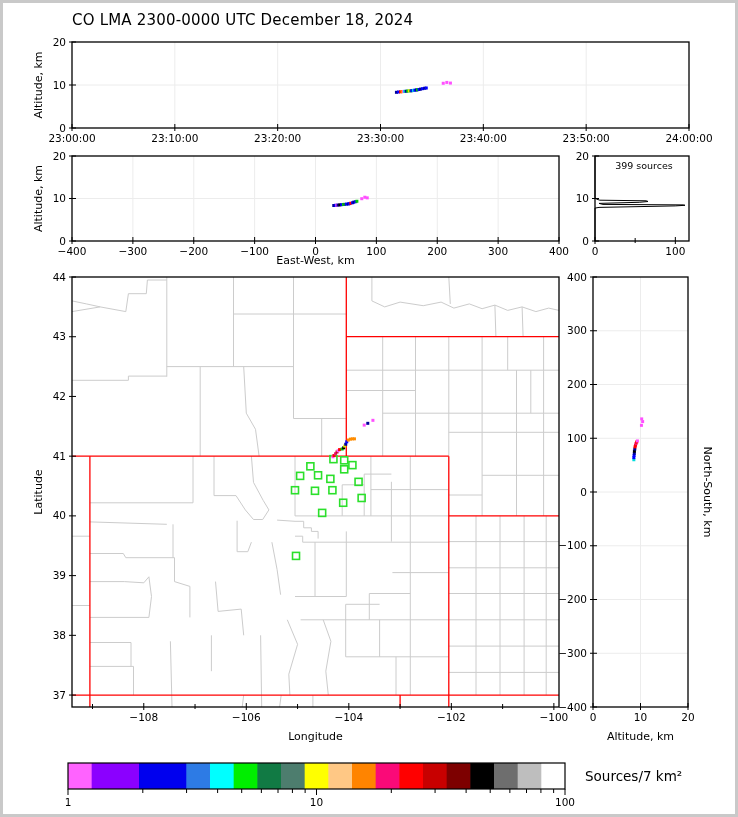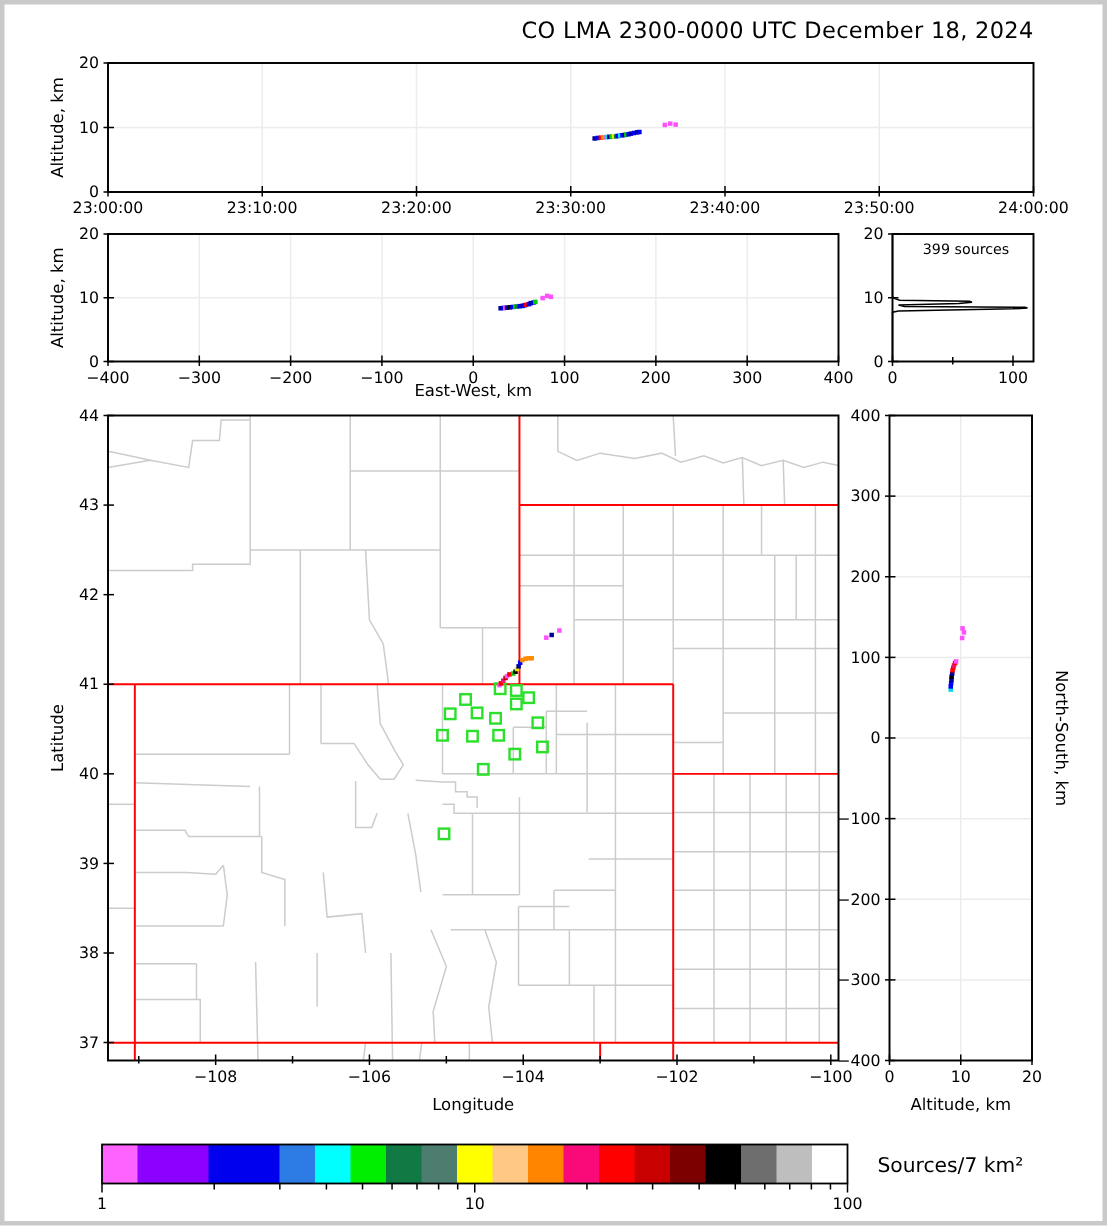--- a/index.html
+++ b/index.html
@@ -1,21 +1,21 @@
 <!DOCTYPE html>
 <html><head>
 <meta charset="utf-8">
 <style>
   html,body{margin:0;padding:0}
   body{width:738px;height:817px;position:relative;background:#c9c9c9;
        font-family:"DejaVu Sans",sans-serif}
   .page{position:absolute;left:3px;top:3px;right:3px;bottom:3px;background:#fff}
   #fig{position:absolute;left:0;top:0;width:738px;height:817px;
        font-family:"DejaVu Sans",sans-serif}
-  .title{position:absolute;left:72px;width:617px;top:11px;text-align:right;
+  .title{position:absolute;left:72px;width:617px;top:11px;text-align:left;
          font-size:15px;color:#000;letter-spacing:0.2px}
 </style>
 </head>
 <body>
 
 <div class="page"></div>
 <div class="title">CO LMA 2300-0000 UTC December 18, 2024</div>
 <svg id="fig" viewBox="0 0 738 817">
     <g>
       <line x1="174.83333333333331" y1="42" x2="174.83333333333331" y2="128" stroke="#ececec"></line>

